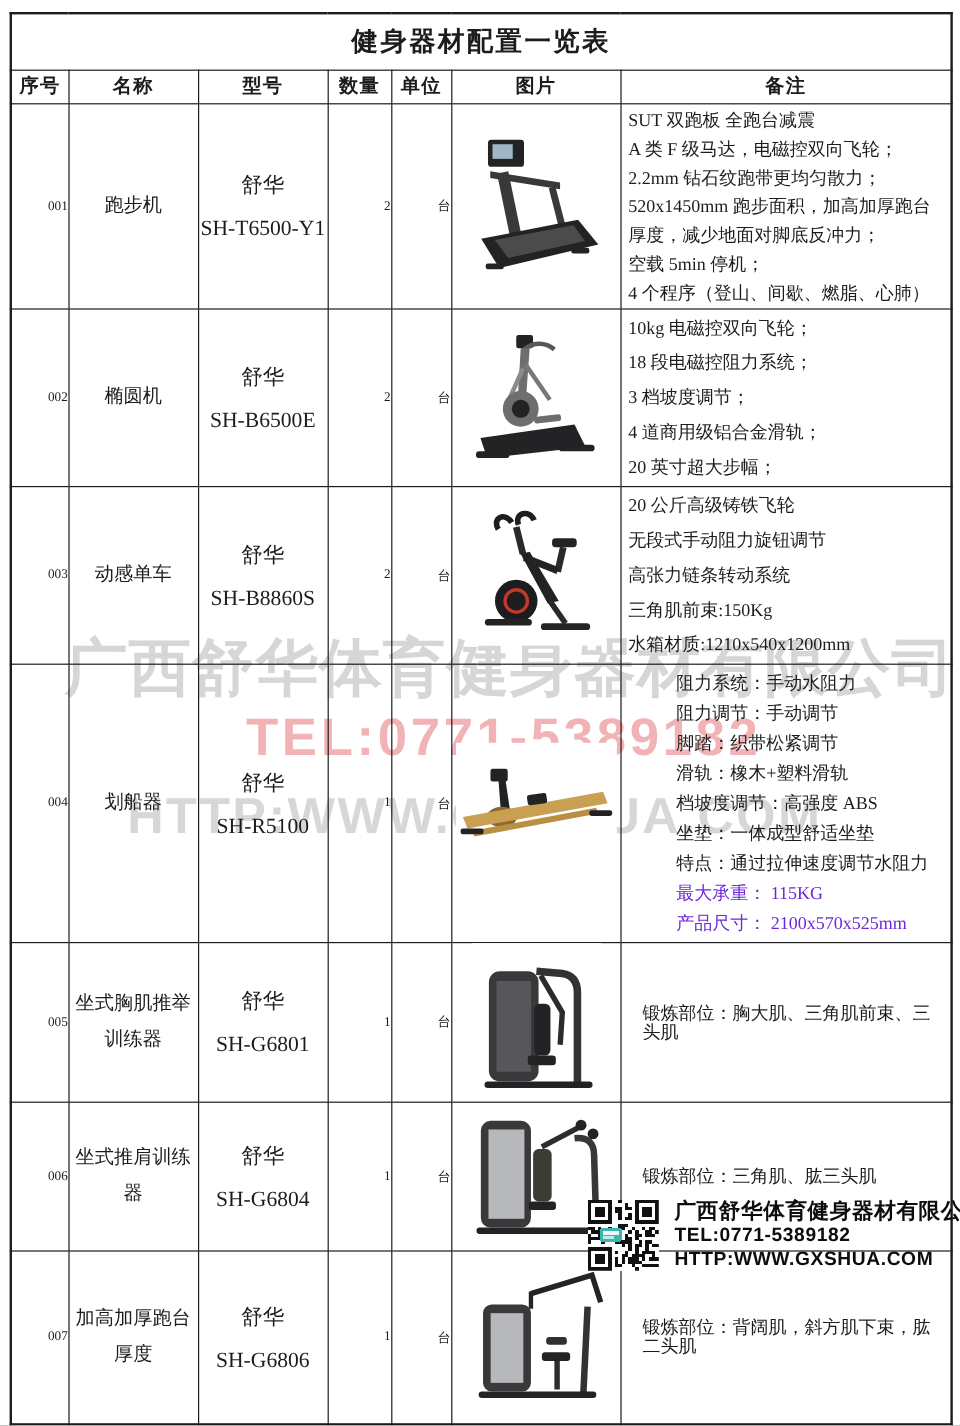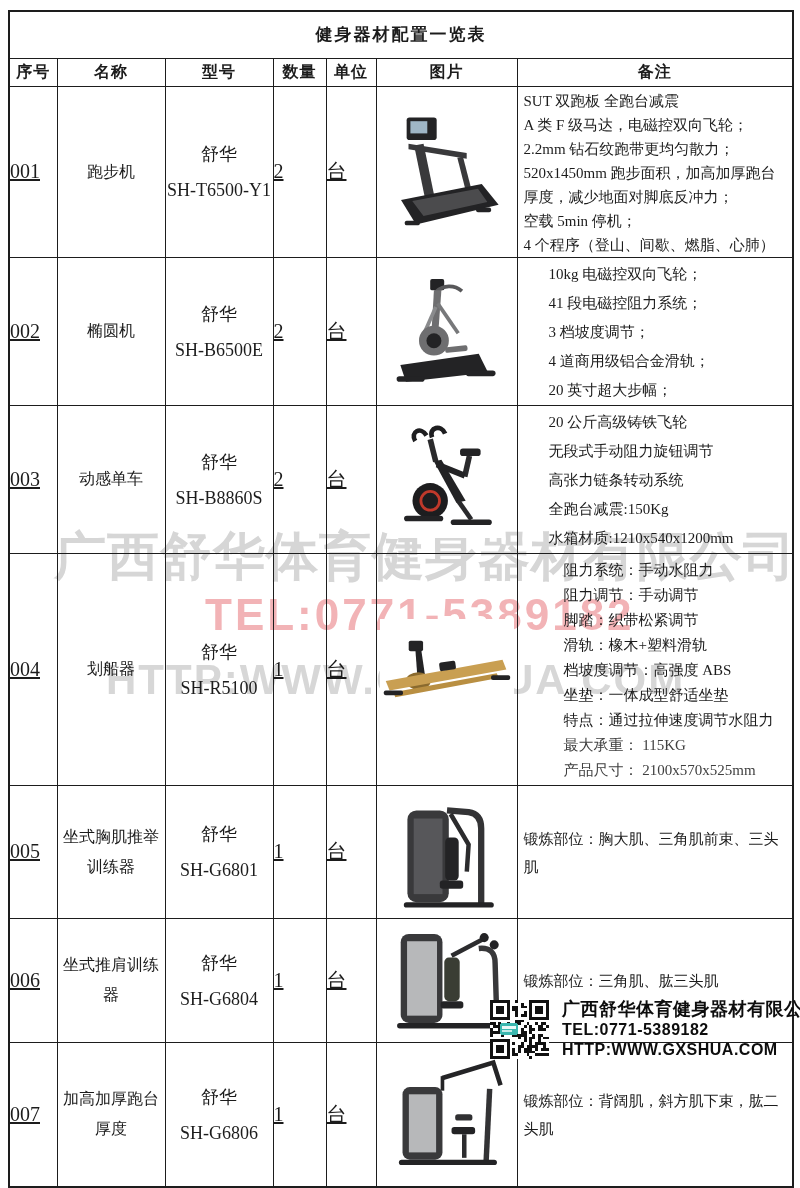--- a/index.html
+++ b/index.html
@@ -18,39 +18,39 @@
   .wm-web     { left:106px; top:656px; font-size:42px; letter-spacing:2px; color:#d7d7d7; }
 
   
   table.cfg {
     position:absolute; z-index:2; left:8px; top:10px; width:784px;
     border-collapse:collapse; table-layout:fixed; background:transparent;
   }
   table.cfg td, table.cfg th { border:1px solid #1d1d1d; padding:0; vertical-align:middle; }
   table.cfg { border:2px solid #1d1d1d; }
 
-  .title-cell { text-align:center; font-size:17px; font-weight:bold; letter-spacing:2px;
+  .title-cell { text-align:center; font-size:22px; font-weight:bold; letter-spacing:2px;
                 font-family:Liberation Serif, serif; }
   th.hdr { text-align:center; font-size:16px; font-weight:bold; letter-spacing:1px; }
 
-  td.c-no, td.c-qty, td.c-unit { text-align:left; font-size:20px;text-decoration:underline; }
+  td.c-no, td.c-qty, td.c-unit { text-align:right; font-size:11px; }
   td.c-name { text-align:center; font-size:16px; line-height:30px; padding:0 13px; }
   td.c-model { text-align:center; font-size:18px; }
   td.c-model .brand { margin-bottom:14px; }
   td.c-img { text-align:center; vertical-align:middle; }
   .imgbox { display:inline-block; background:#ffffff; line-height:0; }
 
   td.c-rem { vertical-align:top; font-size:15px; text-align:left; }
   .remwrap { padding:2px 8px 0 6px; }
   .lh24 .rl { line-height:24px; }
   .lh25 .rl { line-height:25px;margin-left:40px; }
-  .lh29 .rl { line-height:29px;margin-left:25px; }
+  .lh29 .rl { line-height:29px; }
   td.c-rem.vcenter { vertical-align:middle; }
-  td.c-rem.vcenter .rl { line-height:28px; }
-  .rl.red { color:#404040; }
+  td.c-rem.vcenter .rl { line-height:16px;margin-left:12px; }
+  .rl.red { color:#6d28d9; }
 
   
   .contact { position:absolute; z-index:4; left:488px; top:998px; width:312px; height:66px;
              pointer-events:none; }
   .qr { position:absolute; left:2px; top:2px; width:59px; height:59px; background:#fff; }
   .qr svg { display:block; }
   .contact-text { position:absolute; left:74px; top:0;
                   font-family:"Liberation Sans","DejaVu Sans",sans-serif; font-weight:bold; color:#0d0d0d; }
   .ct-company { font-size:18px; line-height:22px; letter-spacing:0.5px; white-space:nowrap; }
   .ct-tel, .ct-web { font-size:16px; line-height:20px; letter-spacing:0.5px; white-space:nowrap; }
@@ -147,21 +147,21 @@
           <circle cx="46" cy="80" r="8" class="dk2"></circle>
           <polygon class="dk2" points="10,106 94,94 104,114 16,124"></polygon>
           <rect class="md" x="58" y="86" width="24" height="6" rx="2" transform="rotate(-6 70 89)"></rect>
           <rect class="dk2" x="6" y="118" width="30" height="6" rx="3"></rect>
           <rect class="dk2" x="80" y="112" width="32" height="6" rx="3"></rect>
         </svg></span>
       </td>
       <td class="c-rem">
         <div class="remwrap lh29">
           <div class="rl">10kg 电磁控双向飞轮；</div>
-          <div class="rl">41 段电磁控阻力系统；</div>
+          <div class="rl">18 段电磁控阻力系统；</div>
           <div class="rl">3 档坡度调节；</div>
           <div class="rl">4 道商用级铝合金滑轨；</div>
           <div class="rl">20 英寸超大步幅；</div>
         </div>
       </td>
     </tr>
 
     <tr style="height:145px">
       <td class="c-no">003</td>
       <td class="c-name">动感单车</td>
@@ -184,21 +184,21 @@
           <rect class="dk2" x="14" y="104" width="42" height="6" rx="3"></rect>
           <rect class="dk2" x="64" y="108" width="44" height="6" rx="3"></rect>
           <line x1="72" y1="88" x2="86" y2="108" stroke="#2a2a2c" stroke-width="5"></line>
         </svg></span>
       </td>
       <td class="c-rem">
         <div class="remwrap lh29">
           <div class="rl">20 公斤高级铸铁飞轮</div>
           <div class="rl">无段式手动阻力旋钮调节</div>
           <div class="rl">高张力链条转动系统</div>
-          <div class="rl">全跑台减震:150Kg</div>
+          <div class="rl">三角肌前束:150Kg</div>
           <div class="rl">水箱材质:1210x540x1200mm</div>
         </div>
       </td>
     </tr>
 
     <tr style="height:232px">
       <td class="c-no">004</td>
       <td class="c-name">划船器</td>
       <td class="c-model">
         <div class="brand">舒华</div>

